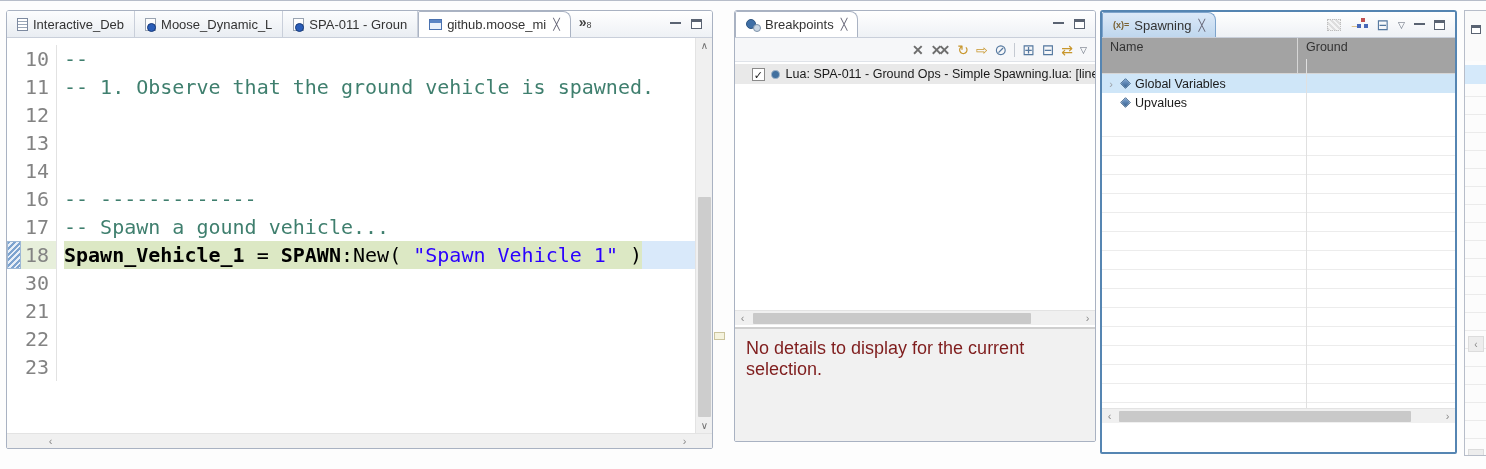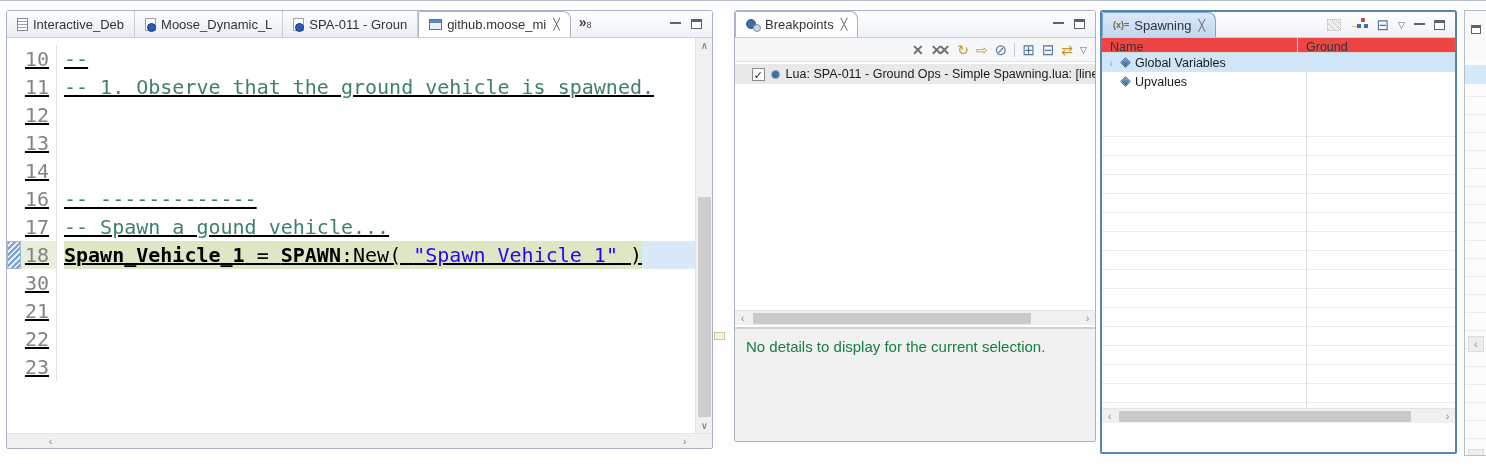--- a/index.html
+++ b/index.html
@@ -17,21 +17,21 @@
   .tab .close { font-size:11px; color:#667; margin-left:2px; }
   .tabbar .spacer { flex:1; }
   .winbtns { display:flex; align-items:center; gap:10px; padding:0 10px; }
   .btn-min { width:11px; height:4px; border-bottom:2px solid #5a6372; margin-top:-4px; }
   .btn-max { width:11px; height:10px; border:1px solid #5a6372; border-top:3px solid #5a6372; background:#fff; }
 
   
   #editor-group { left:6px; top:9px; width:707px; height:439px; }
   #editor-body { position:absolute; top:27px; left:0; right:0; bottom:15px; display:flex; background:#fff; }
   #code-scroll { flex:1; overflow:hidden; padding-top:7px; }
-  .code-row { display:flex; height:28px; line-height:28px; font-family:"DejaVu Sans Mono", monospace; font-size:20px;text-decoration:underline; }
+  .code-row { display:flex; height:28px; line-height:28px; font-family:"DejaVu Sans Mono", monospace; font-size:20px; }
   .lmark { width:14px; flex:0 0 14px; background:#ffffff; }
   .lmark.ip { background:repeating-linear-gradient(135deg,#7da3cf 0 2px,#e7eef7 2px 4px); border:1px solid #9db8d6; }
   .lnum { width:36px; flex:0 0 36px; text-align:right; padding-right:7px; color:#838383; background:#ffffff; border-right:1px solid #e2e2e2; }
   .lnum.hl { background:#e7efdb; }
   .lcontent { flex:1; display:flex; padding-left:7px; white-space:pre; }
   .hl-text { background:#dce8c4; }
   .hl-fill { flex:1; background:#d9e9fa; }
   .seg-plain { color:#000; }
   .seg-bold { color:#000; font-weight:bold; }
   .seg-comment { color:#3f7f6e; }
@@ -70,27 +70,27 @@
   .tbi.blueop { color:#55789f; font-size:15px; }
   .tbi.sep { width:1px; height:14px; background:#c5cad2; }
   .tbi.chev { color:#5a6372; font-size:9px; }
   #bp-list { position:absolute; top:51px; left:0; right:0; height:250px; background:#fff; }
   #bp-row { display:flex; align-items:center; height:20px; margin-top:2px; background:#e9e9e9; padding-left:17px; gap:6px; }
   #bp-check { width:13px; height:13px; border:1px solid #8a8a8a; background:#fff; font-size:11px; line-height:12px; text-align:center; color:#222; }
   #bp-dot { width:9px; height:9px; border-radius:50%; background:#41709f; border:1px solid #9fb4c8; }
   #bp-label { font-size:12.5px; color:#1a1a1a; white-space:nowrap; overflow:hidden; }
   #bp-hscroll { top:299px; }
   #bp-divider { position:absolute; top:316px; left:0; right:0; height:2px; background:#cfcfcf; }
-  #bp-details { position:absolute; top:318px; left:0; right:0; bottom:0; background:#f1f1f1; padding:9px 11px; font-size:15px; color:#15803d; }
+  #bp-details { position:absolute; top:318px; left:0; right:0; bottom:0; background:#f1f1f1; padding:9px 11px; font-size:18px; color:#7f1d1d; }
 
   
   #vars-group { left:1100px; top:9px; width:357px; height:444px; border:2px solid #5585b2; }
   #vars-group .tabbar { height:26px; }
   #vars-content { position:absolute; top:26px; left:0; right:0; bottom:0; background:#fff; }
-  #vars-header { display:flex; height:15px; border-bottom:1px solid #d6d6d6; font-size:12.5px; color:#333; background:#ef4444; }
+  #vars-header { display:flex; height:36px; border-bottom:1px solid #d6d6d6; font-size:12.5px; color:#333; background:#a3a3a3; }
   #vars-header .hcell { padding:2px 0 0 8px; }
   #vars-header .hcell.name { width:196px; border-right:1px solid #d6d6d6; }
   .var-row { display:flex; align-items:center; height:19px; font-size:12.5px; color:#1a1a1a; gap:5px; padding-left:4px; }
   .var-row.selected { background:#cfe6f8; }
   .var-expander { width:10px; color:#9aa0a6; font-size:11px; text-align:center; }
   .var-diamond { width:9px; height:9px; background:linear-gradient(135deg,#7fa5d2,#35608f); border:1px solid #2d5580; transform:rotate(45deg) scale(.85); }
   #vars-grid { position:absolute; left:0; right:0; bottom:44px; top:80px;
       background:repeating-linear-gradient(#ffffff 0 18px, #ececec 18px 19px); }
   #vars-colsep { position:absolute; left:204px; top:21px; bottom:44px; width:1px; background:#e0e0e0; }
   #vars-hscroll { bottom:29px; top:auto; }

